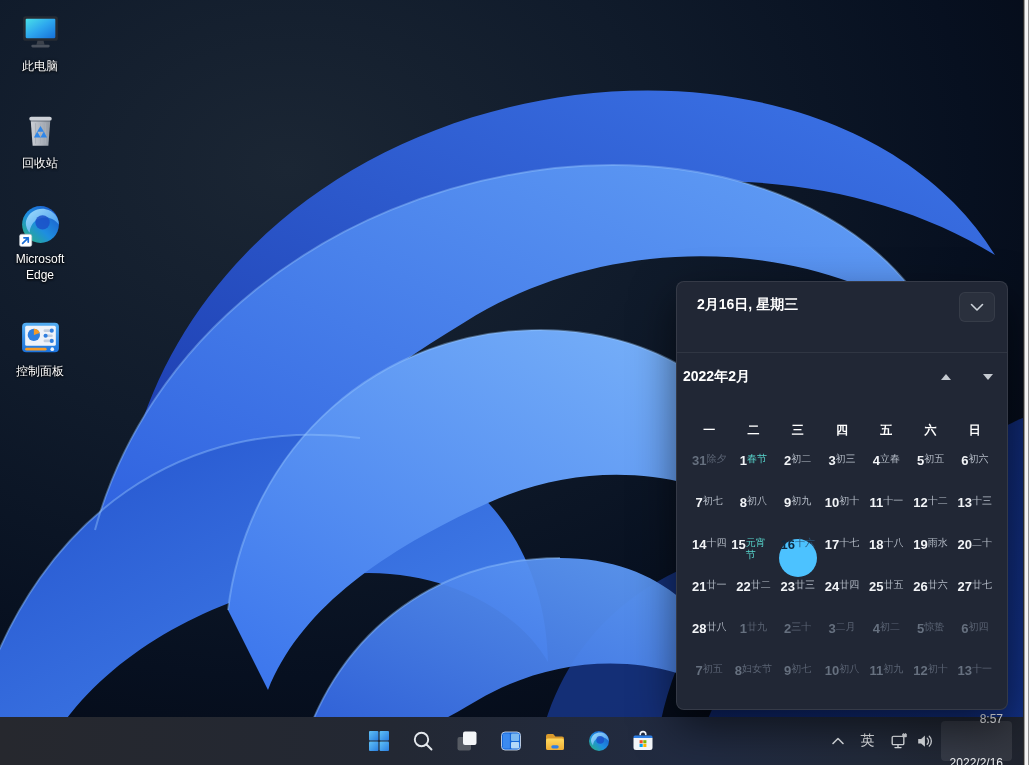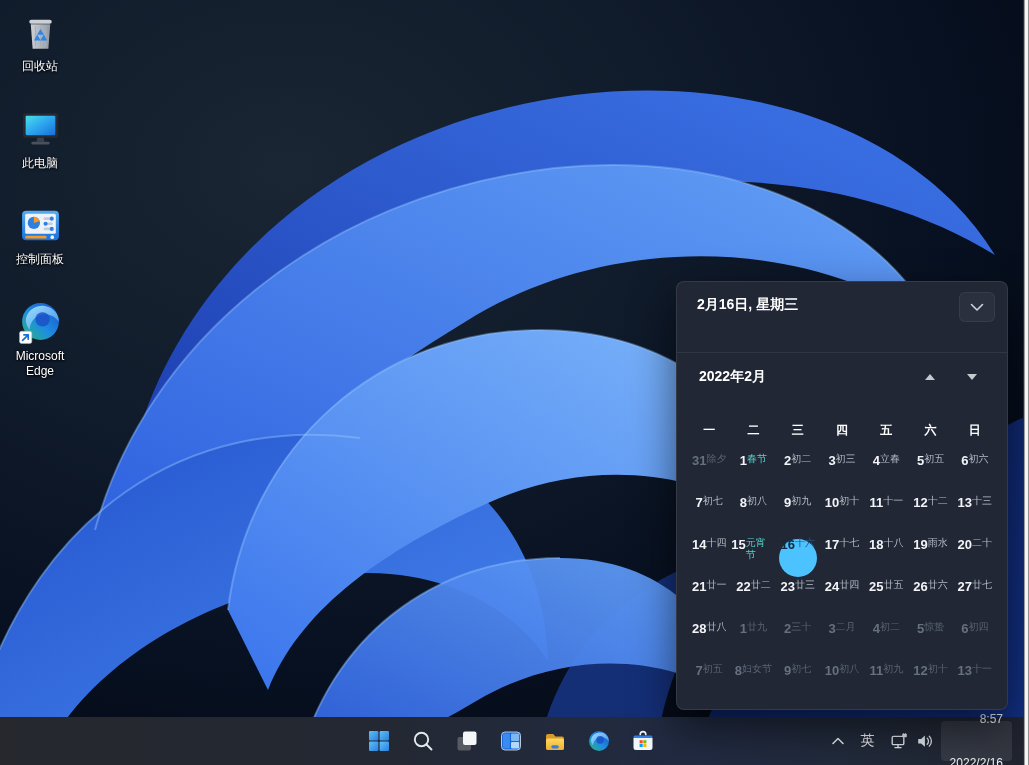--- a/index.html
+++ b/index.html
@@ -62,21 +62,21 @@
     border-radius:8px; box-shadow:0 18px 44px rgba(0,0,0,.55); overflow:hidden;
   }
   .cal-header{ position:relative; height:71px; padding:14px 20px 0; border-bottom:1px solid rgba(255,255,255,.07); }
   .cal-date{ font-size:14px; font-weight:700; color:#fff; }
   .cal-lunar{ margin-top:7px; font-size:14px; color:#e6eaf0; }
   .collapse-btn{
     position:absolute; right:12px; top:10px; width:36px; height:30px; cursor:pointer;
     background:rgba(255,255,255,.045); border:1px solid rgba(255,255,255,.06); border-radius:6px;
     display:flex; align-items:center; justify-content:center;
   }
-  .cal-month-row{ height:48px; display:flex; align-items:center; padding:0 22px; }
+  .cal-month-row{ height:48px; display:flex; align-items:center; padding:0 6px; }
   .month-label{ flex:1; font-size:14px; font-weight:700; color:#fff; }
   .nav-btn{ background:transparent; border:none; cursor:pointer; padding:6px 8px; display:flex; align-items:center; }
   .nav-up{ margin-right:16px; }
   .cal-weekdays{ margin-top:17px; height:24px; display:grid; grid-template-columns:repeat(7,1fr); padding:0 10px; }
   .wd{ text-align:center; font-size:12px; font-weight:700; color:#fff; line-height:24px; }
   .cal-grid{ margin-top:11px; display:grid; grid-template-columns:repeat(7,1fr); grid-auto-rows:42px; padding:0 10px; }
   .cell{ position:relative; display:flex; flex-direction:row; align-items:flex-start; justify-content:center; cursor:pointer; }
   .cell .num{ font-size:13px; font-weight:700; color:#f2f4f7; line-height:15px; }
   .cell .lunar{ font-size:10px; color:#b6bdc8; line-height:12px; margin-top:0; }
   .cell.dim .num{ color:#66707f; }
@@ -138,20 +138,36 @@
       <path d="M228 610 C 248 445 380 330 540 330 C 682 330 786 423 805 545"></path>
       <path d="M-20 700 C 40 515 185 415 360 438"></path>
       <path d="M298 765 C 330 638 432 558 560 558"></path>
     </g>
   </svg>
 
   <div class="desktop-icons">
     <div class="d-icon">
       <svg viewBox="0 0 44 44">
         <defs>
+            <linearGradient id="pcS" x1="0" y1="0" x2="1" y2="1">
+              <stop offset="0" stop-color="#49e0e8"></stop>
+              <stop offset=".5" stop-color="#2da6ee"></stop>
+              <stop offset="1" stop-color="#1670d8"></stop>
+            </linearGradient>
+          </defs>
+        <rect x="5" y="6" width="34" height="24" rx="2.5" fill="#262b33"></rect>
+        <rect x="7.5" y="8.5" width="29" height="19" rx="1" fill="url(#pcS)"></rect>
+        <path d="M19 30 h6 l1 4 h-8 z" fill="#3c424c"></path>
+        <rect x="13" y="34" width="18" height="2.6" rx="1.3" fill="#4a515c"></rect>
+      </svg>
+      <div class="d-label">此电脑</div>
+    </div>
+    <div class="d-icon">
+      <svg viewBox="0 0 44 44">
+        <defs>
             <linearGradient id="binB" x1="0" y1="0" x2="1" y2="0">
               <stop offset="0" stop-color="#d6d9de"></stop>
               <stop offset=".5" stop-color="#b9bec6"></stop>
               <stop offset="1" stop-color="#989fa8"></stop>
             </linearGradient>
           </defs>
         <rect x="11" y="9.5" width="22" height="4" rx="2" fill="#cdd1d7"></rect>
         <path d="M12.5 14 h19 l-1.8 24 h-15.4 z" fill="url(#binB)" opacity=".95"></path>
         <g stroke="#a9aeb7" stroke-width="1">
             <path d="M17.2 16 v20"></path>
@@ -162,32 +178,37 @@
           <path d="M22 18.6 l3.4 5.6 h-6.8 z"></path>
           <path d="M22 18.6 l3.4 5.6 h-6.8 z" transform="rotate(120 22 26)"></path>
           <path d="M22 18.6 l3.4 5.6 h-6.8 z" transform="rotate(240 22 26)"></path>
         </g>
       </svg>
       <div class="d-label">回收站</div>
     </div>
     <div class="d-icon">
       <svg viewBox="0 0 44 44">
         <defs>
-            <linearGradient id="pcS" x1="0" y1="0" x2="1" y2="1">
-              <stop offset="0" stop-color="#49e0e8"></stop>
-              <stop offset=".5" stop-color="#2da6ee"></stop>
-              <stop offset="1" stop-color="#1670d8"></stop>
+          <linearGradient id="egA" x1="0" y1="1" x2="1" y2="0">
+              <stop offset="0" stop-color="#2bb673"></stop>
+              <stop offset=".45" stop-color="#1e8ee0"></stop>
+              <stop offset="1" stop-color="#1b50c8"></stop>
             </linearGradient>
-          </defs>
-        <rect x="5" y="6" width="34" height="24" rx="2.5" fill="#262b33"></rect>
-        <rect x="7.5" y="8.5" width="29" height="19" rx="1" fill="url(#pcS)"></rect>
-        <path d="M19 30 h6 l1 4 h-8 z" fill="#3c424c"></path>
-        <rect x="13" y="34" width="18" height="2.6" rx="1.3" fill="#4a515c"></rect>
+          <linearGradient id="egB" x1="0" y1="0" x2="1" y2="1">
+              <stop offset="0" stop-color="#aee6ff"></stop>
+              <stop offset="1" stop-color="#3f9af0"></stop>
+            </linearGradient>
+        </defs>
+        <circle cx="22" cy="21" r="18" fill="url(#egA)"></circle>
+        <path d="M8 17 C 11 8.5 19 4.5 27 6 C 35 7.5 40 14 40 21 C 35 14.5 27 12.5 20.5 15.5 C 15 18 11.5 23 11.5 29 C 8.5 25.5 7 21 8 17 Z" fill="url(#egB)" opacity=".9"></path>
+        <circle cx="24" cy="19" r="7" fill="#1b50c8" opacity=".85"></circle>
+        <rect x="1.5" y="30.5" width="12" height="12" rx="2" fill="#fff" stroke="#aab2bc" stroke-width=".6"></rect>
+        <path d="M4.5 39.5 L10 34 M10 34 h-4.2 M10 34 v4.2" stroke="#1b6fd8" stroke-width="1.7" fill="none" stroke-linecap="round" stroke-linejoin="round"></path>
       </svg>
-      <div class="d-label">此电脑</div>
+      <div class="d-label">Microsoft Edge</div>
     </div>
     <div class="d-icon">
       <svg viewBox="0 0 44 44">
         <defs>
             <linearGradient id="cpB" x1="0" y1="0" x2="0" y2="1">
               <stop offset="0" stop-color="#54aef2"></stop>
               <stop offset="1" stop-color="#1a72dd"></stop>
             </linearGradient>
           </defs>
         <rect x="4" y="7.5" width="36" height="29" rx="4" fill="url(#cpB)"></rect>
@@ -202,41 +223,20 @@
         <g fill="#2f7fe0">
             <circle cx="33" cy="15.3" r="2"></circle>
             <circle cx="27" cy="20.3" r="2"></circle>
             <circle cx="33" cy="25.3" r="2"></circle>
           </g>
         <rect x="7" y="32" width="21" height="2.8" rx="1.4" fill="#f59b28"></rect>
         <circle cx="33.5" cy="33.4" r="1.8" fill="#eef3fa"></circle>
       </svg>
       <div class="d-label">控制面板</div>
     </div>
-    <div class="d-icon">
-      <svg viewBox="0 0 44 44">
-        <defs>
-          <linearGradient id="egA" x1="0" y1="1" x2="1" y2="0">
-              <stop offset="0" stop-color="#2bb673"></stop>
-              <stop offset=".45" stop-color="#1e8ee0"></stop>
-              <stop offset="1" stop-color="#1b50c8"></stop>
-            </linearGradient>
-          <linearGradient id="egB" x1="0" y1="0" x2="1" y2="1">
-              <stop offset="0" stop-color="#aee6ff"></stop>
-              <stop offset="1" stop-color="#3f9af0"></stop>
-            </linearGradient>
-        </defs>
-        <circle cx="22" cy="21" r="18" fill="url(#egA)"></circle>
-        <path d="M8 17 C 11 8.5 19 4.5 27 6 C 35 7.5 40 14 40 21 C 35 14.5 27 12.5 20.5 15.5 C 15 18 11.5 23 11.5 29 C 8.5 25.5 7 21 8 17 Z" fill="url(#egB)" opacity=".9"></path>
-        <circle cx="24" cy="19" r="7" fill="#1b50c8" opacity=".85"></circle>
-        <rect x="1.5" y="30.5" width="12" height="12" rx="2" fill="#fff" stroke="#aab2bc" stroke-width=".6"></rect>
-        <path d="M4.5 39.5 L10 34 M10 34 h-4.2 M10 34 v4.2" stroke="#1b6fd8" stroke-width="1.7" fill="none" stroke-linecap="round" stroke-linejoin="round"></path>
-      </svg>
-      <div class="d-label">Microsoft Edge</div>
-    </div>
   </div>
 
   <div class="calendar-flyout">
     <div class="cal-header">
       <div class="cal-date">2月16日, 星期三</div>
       <button class="collapse-btn">
         <svg width="14" height="9" viewBox="0 0 14 9">
           <path d="M1.5 1.5 L7 7 L12.5 1.5" stroke="#cdd3da" stroke-width="1.6" fill="none" stroke-linecap="round" stroke-linejoin="round"></path>
         </svg>
       </button>

